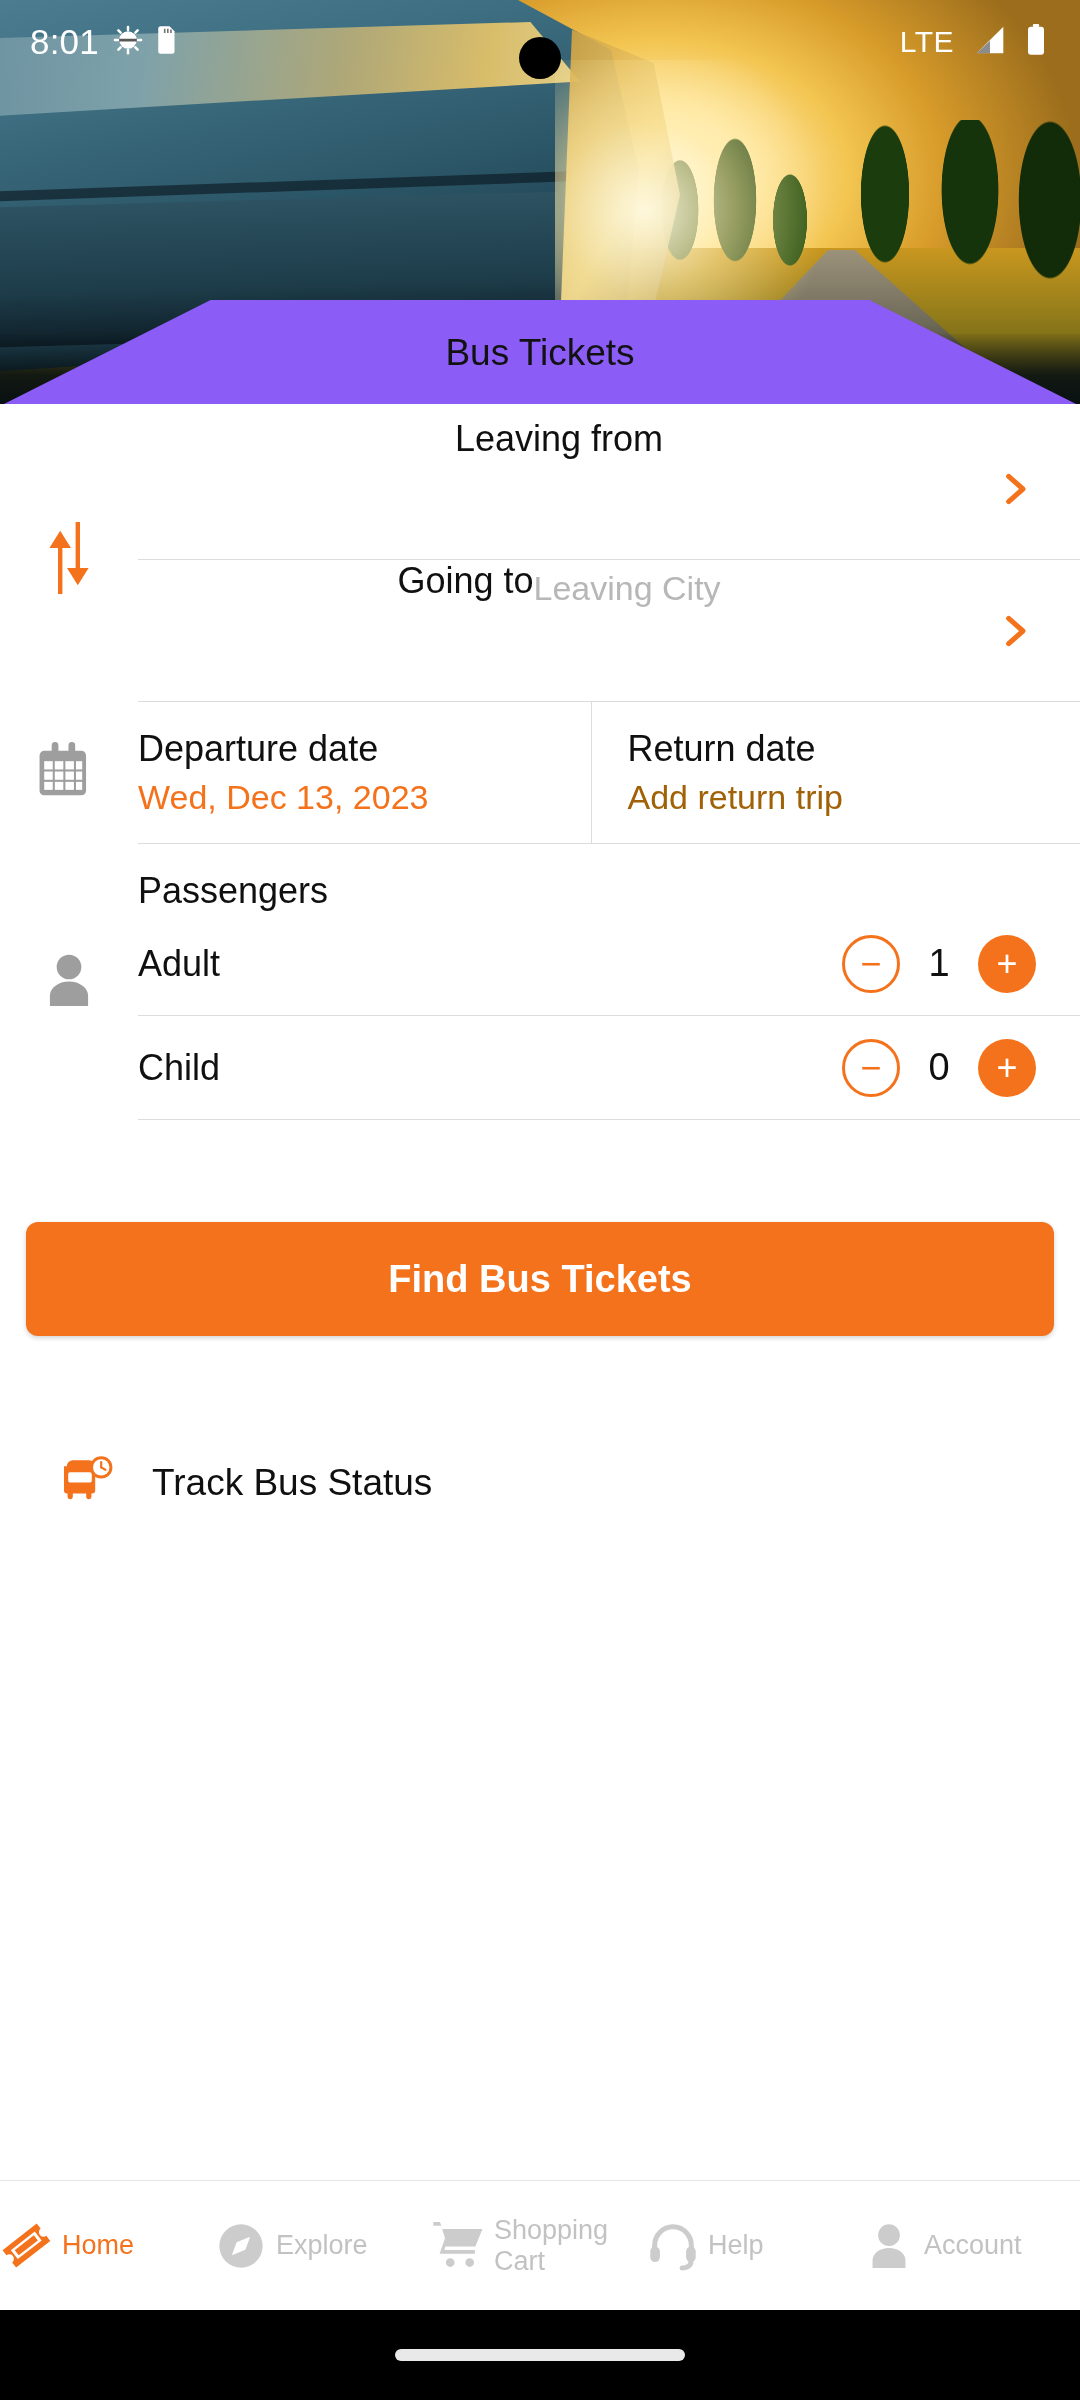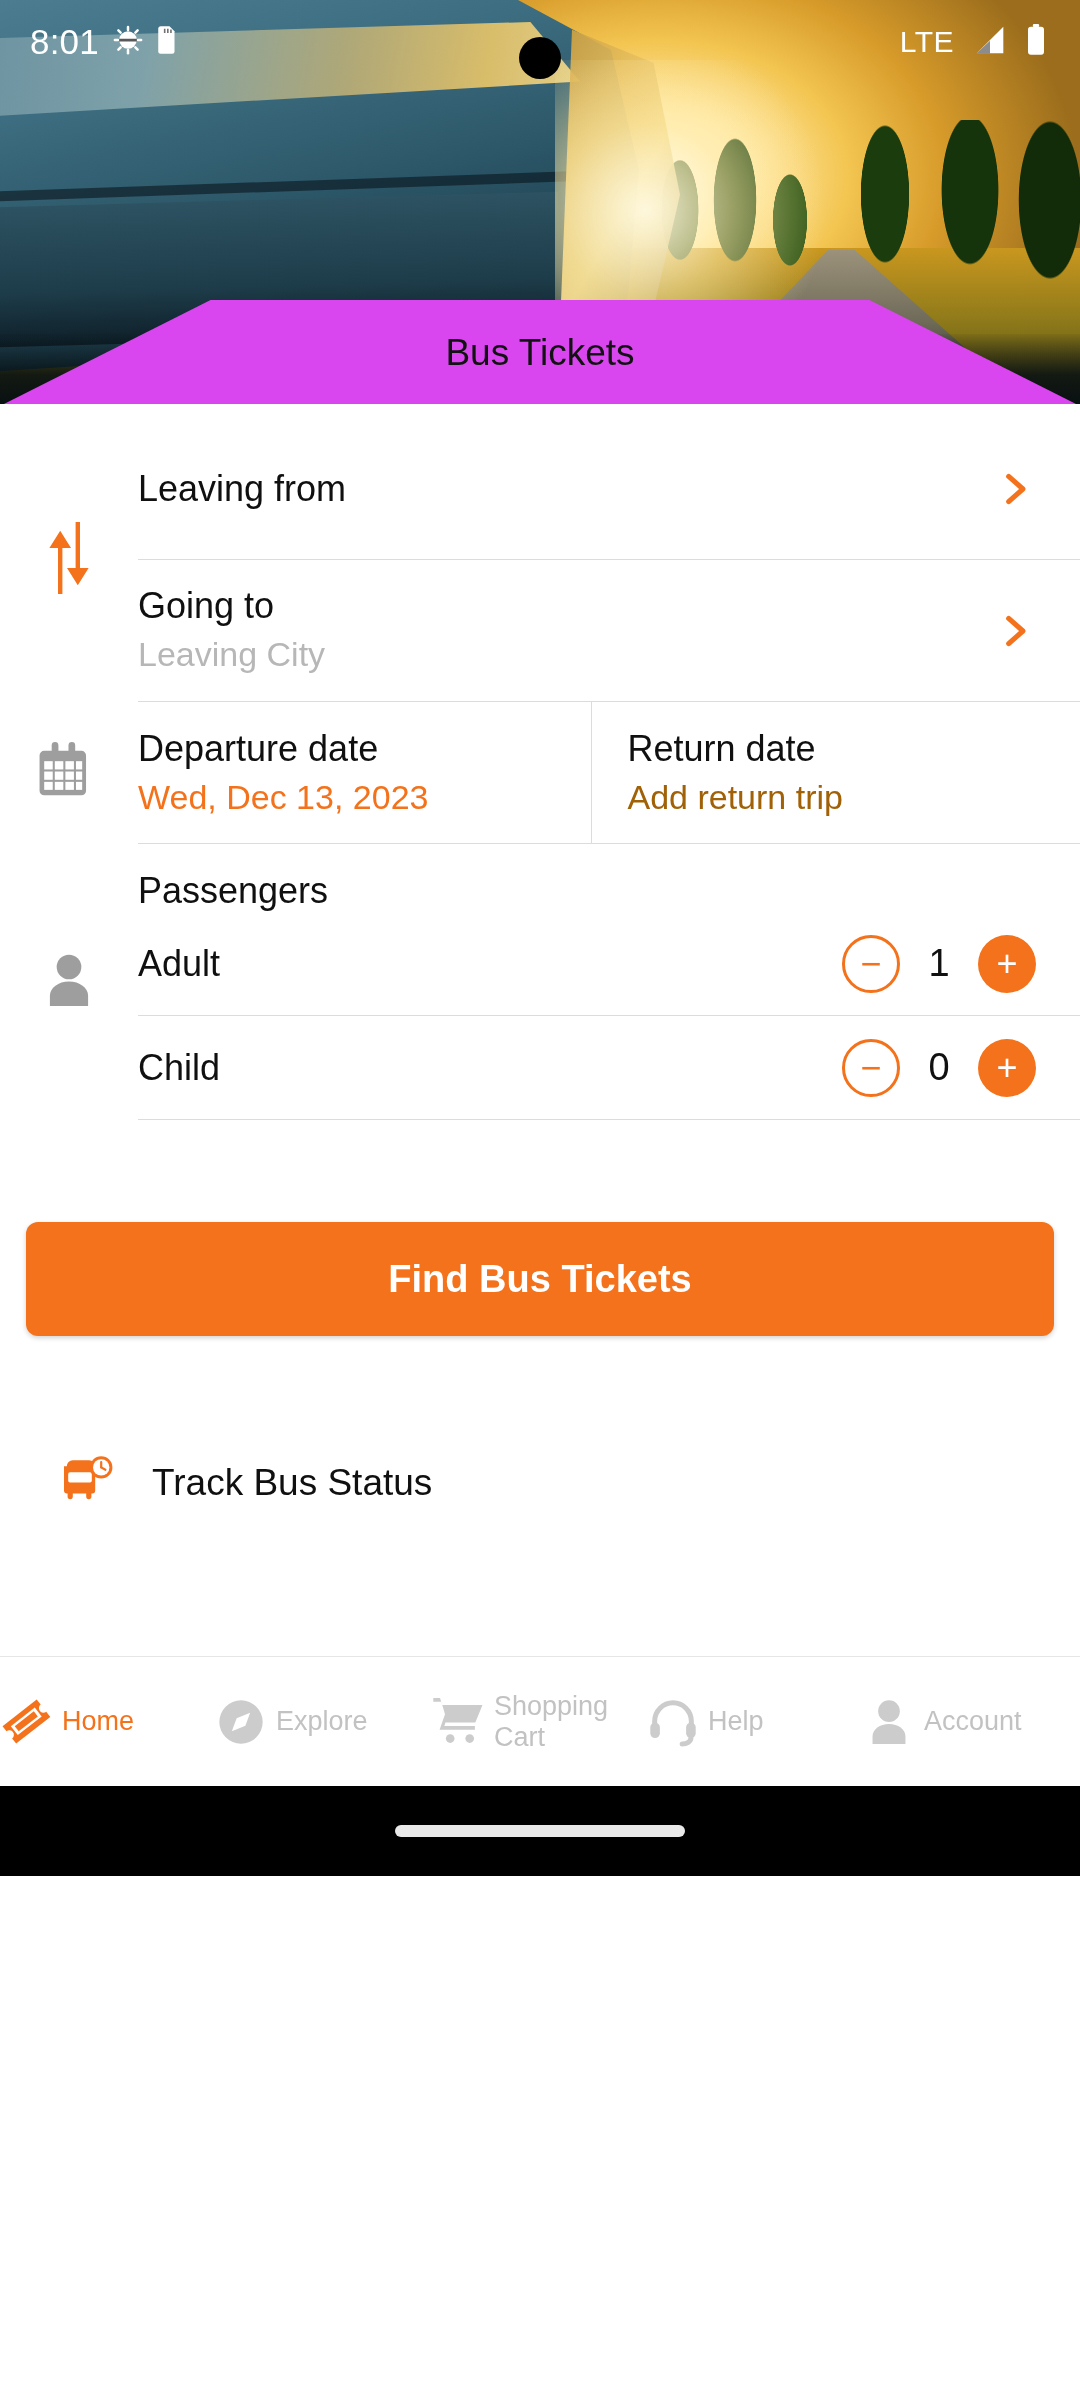--- a/index.html
+++ b/index.html
@@ -2,21 +2,21 @@
 <html><head>
 <meta charset="utf-8">
 <style>
   * { margin:0; padding:0; box-sizing:border-box; }
   html, body {
     width:1080px; height:2400px;
     background:#ffffff;
     font-family:"Liberation Sans", sans-serif;
     overflow:hidden;
   }
-  #screen { position:relative; width:1080px; height:1876px; background:#fff; }
+  #screen { position:relative; width:1080px; height:2400px; background:#fff; }
 
   
   .hero {
     position:absolute; top:0; left:0; width:1080px; height:420px;
     overflow:hidden; background:#1d3540;
   }
   .hero-sky {
     position:absolute; inset:0;
     background:
       radial-gradient(ellipse 420px 300px at 61% 42%, #fffbe8 0%, #ffe9a8 22%, #f3c551 45%, #d79b2a 68%, #9b6d1c 100%);
@@ -87,21 +87,21 @@
   .sb-right { margin-left:auto; display:flex; align-items:center; gap:20px; padding-right:34px; }
   .sb-lte { font-size:30px; letter-spacing:.5px; }
   .camera-hole {
     position:absolute; left:519px; top:37px; width:42px; height:42px;
     border-radius:50%; background:#000; z-index:7;
   }
 
   
   .banner {
     position:absolute; left:0; top:300px; width:1080px; height:106px;
-    background:#d946ef; z-index:5;
+    background:#8b5cf6; z-index:5;
     clip-path:polygon(19.5% 0%, 80.5% 0%, 100% 100%, 0% 100%);
     display:flex; align-items:center; justify-content:center;
   }
   .banner-title { font-size:37px; color:#121212; font-weight:400; }
   .banner-fill {
     position:absolute; left:0; top:404px; width:1080px; height:16px;
     background:#ffffff; z-index:5;
   }
 
   
@@ -109,21 +109,21 @@
 
   .row-block { position:relative; display:flex; }
   .lead-icon {
     width:138px; flex:0 0 138px;
     display:flex; align-items:center; justify-content:center;
   }
   .fields { flex:1; padding-right:0; }
 
   .field {
     position:relative; height:142px;
-    display:flex; flex-direction:column; justify-content:center;
+    display:flex; flex-direction:row; justify-content:center;
     border-bottom:1px solid #dcdcdc; padding-right:100px;
   }
   .field-label { font-size:36px; color:#101010; line-height:1.15; }
   .field-value { font-size:34px; color:#b7b7b7; line-height:1.3; margin-top:6px; }
   .chev {
     position:absolute; right:46px; top:50%; transform:translateY(-50%);
     width:38px; height:38px;
   }
 
   .date-row { display:flex; border-bottom:1px solid #dcdcdc; height:142px; }

